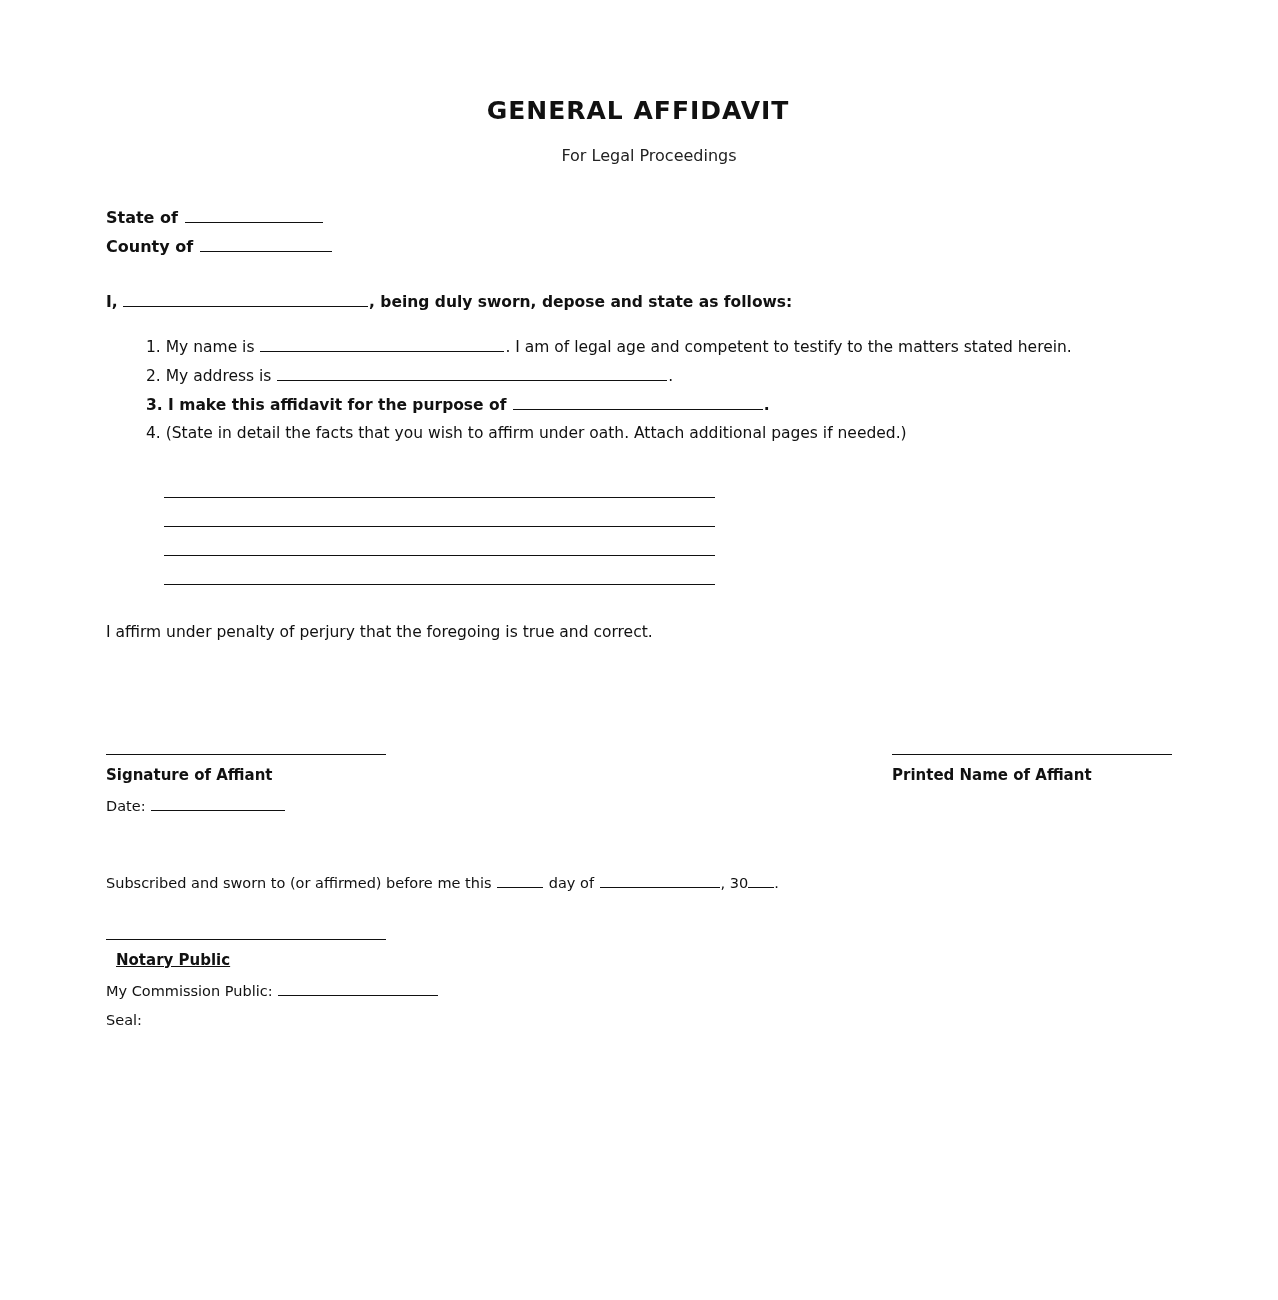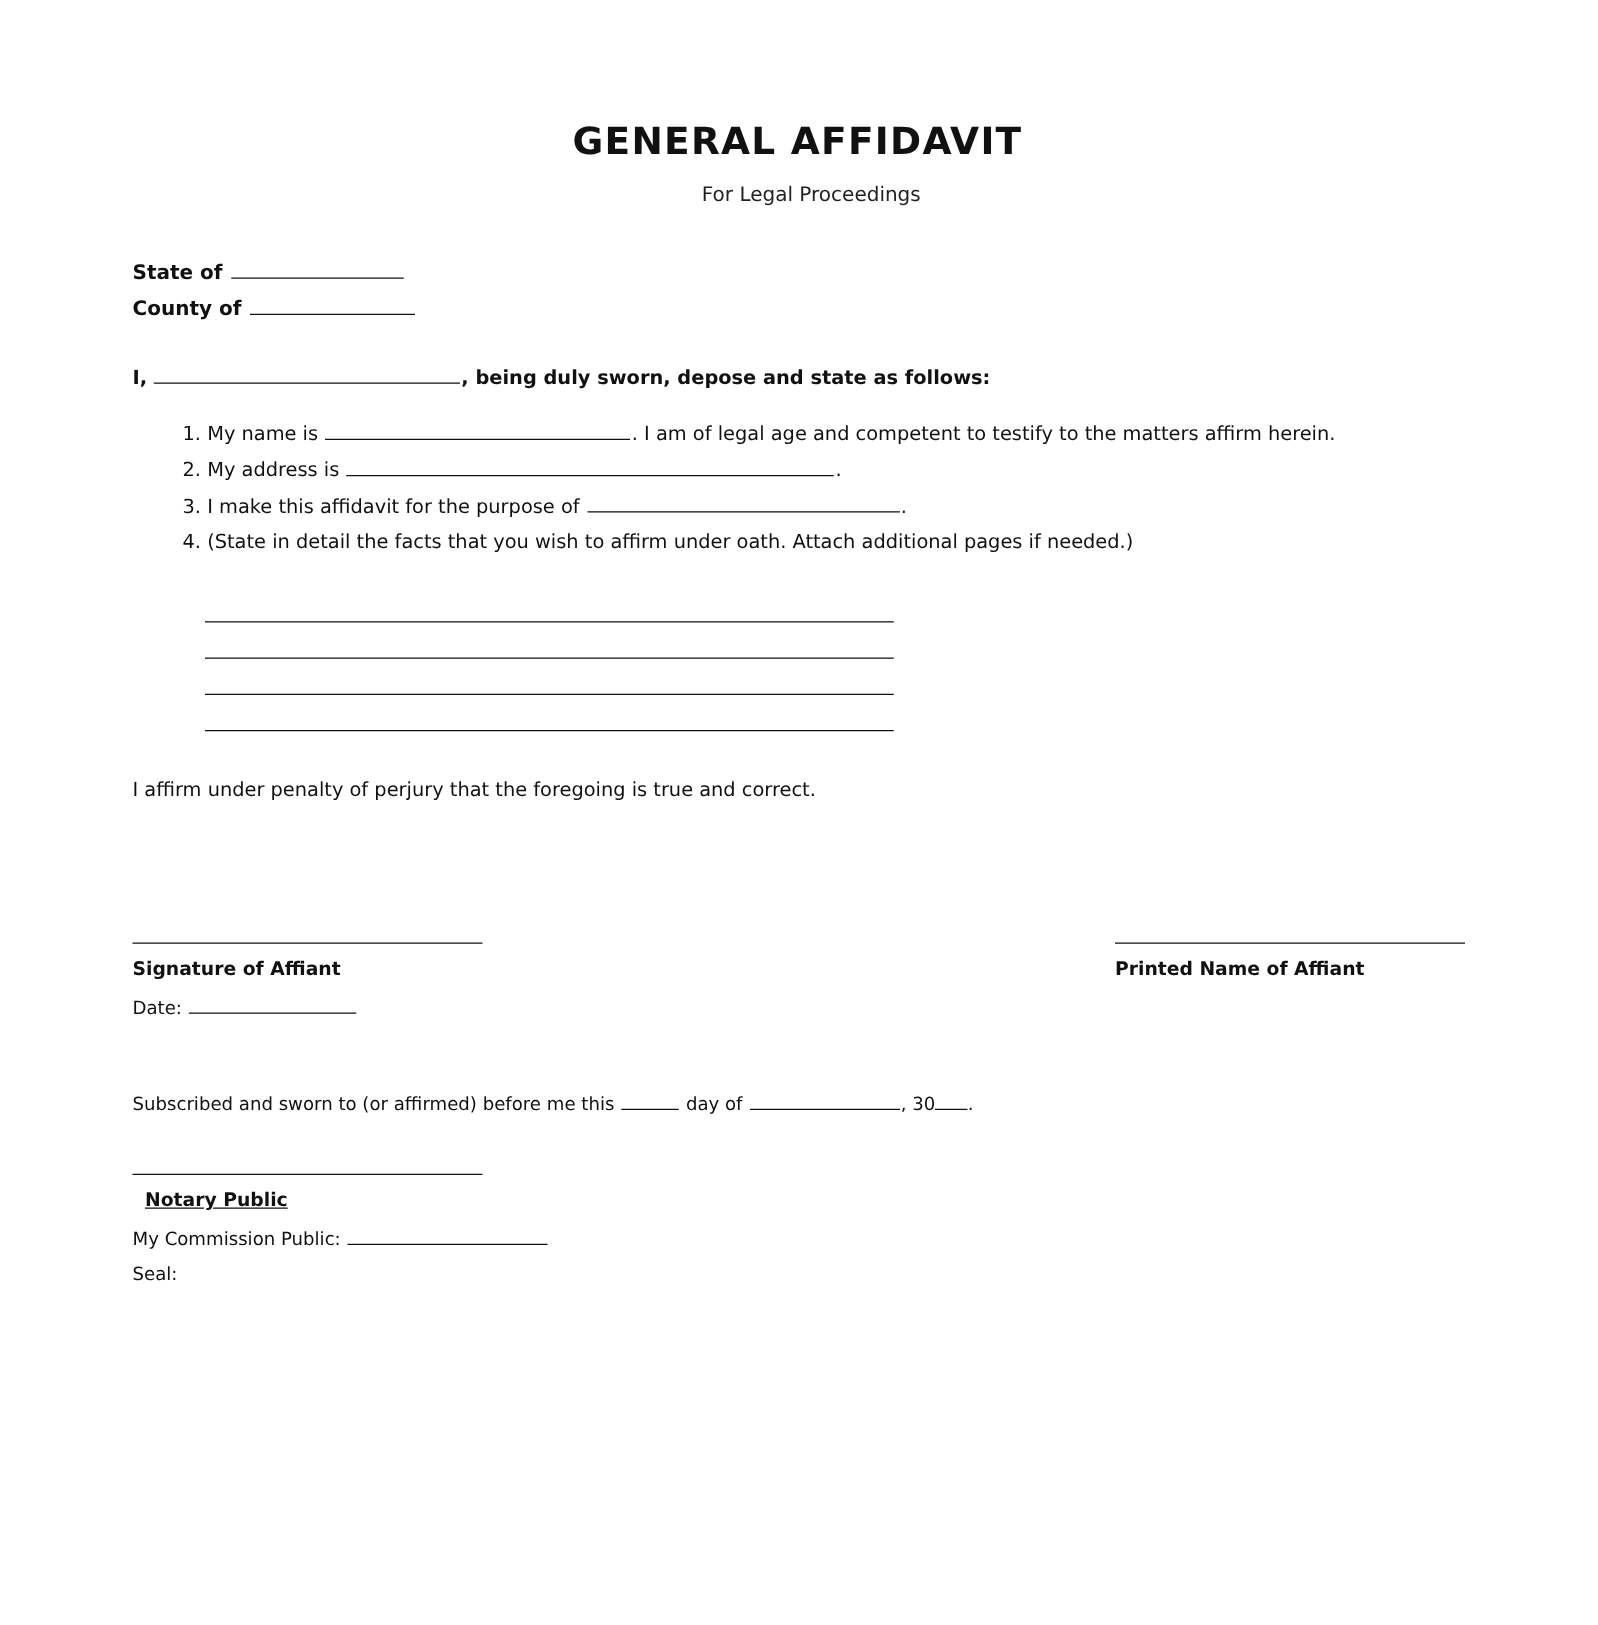--- a/index.html
+++ b/index.html
@@ -20,21 +20,21 @@
       left: 0;
       top: 0;
       width: 1278px;
       height: 1300px;
     }
     .abs { position: absolute; white-space: nowrap; }
 
     .title {
       left: 0; width: 1276px; top: 96px;
       text-align: center;
-      font-size: 30px;
+      font-size: 25px;
       font-weight: bold;
       letter-spacing: 1px;
       color: #111;
     }
     .subtitle {
       left: 0; width: 1278px; top: 146px;
       text-align: center;
       font-size: 16px;
       color: #222;
       padding-left: 10px;
@@ -77,28 +77,28 @@
   </div>
 
   <div class="abs text16" style="left:106px; top:293px;font-weight:bold;">
     <span>I,</span>
     <span class="blank" style="width:245px; margin-left:0;"></span><span>, being duly sworn, depose and state as follows:</span>
   </div>
 
   <div class="abs text16" style="left:146px; top:338px;">
     <span>1.</span>
     <span>My name is</span>
-    <span class="blank" style="width:244px;"></span><span>. I am of legal age and competent to testify to the matters affirm herein.</span>
+    <span class="blank" style="width:244px;"></span><span>. I am of legal age and competent to testify to the matters stated herein.</span>
   </div>
   <div class="abs text16" style="left:146px; top:367px;">
     <span>2.</span>
     <span>My address is</span>
     <span class="blank" style="width:390px;"></span><span>.</span>
   </div>
-  <div class="abs text16" style="left:146px; top:396px;">
+  <div class="abs text16" style="left:146px; top:396px;font-weight:bold;">
     <span>3.</span>
     <span>I make this affidavit for the purpose of</span>
     <span class="blank" style="width:250px;"></span><span>.</span>
   </div>
   <div class="abs text16" style="left:146px; top:424px;">
     <span>4.</span>
     <span>(State in detail the facts that you wish to affirm under oath. Attach additional pages if needed.)</span>
   </div>
 
   <div class="rule" style="left:164px; top:497px; width:551px;"></div>

